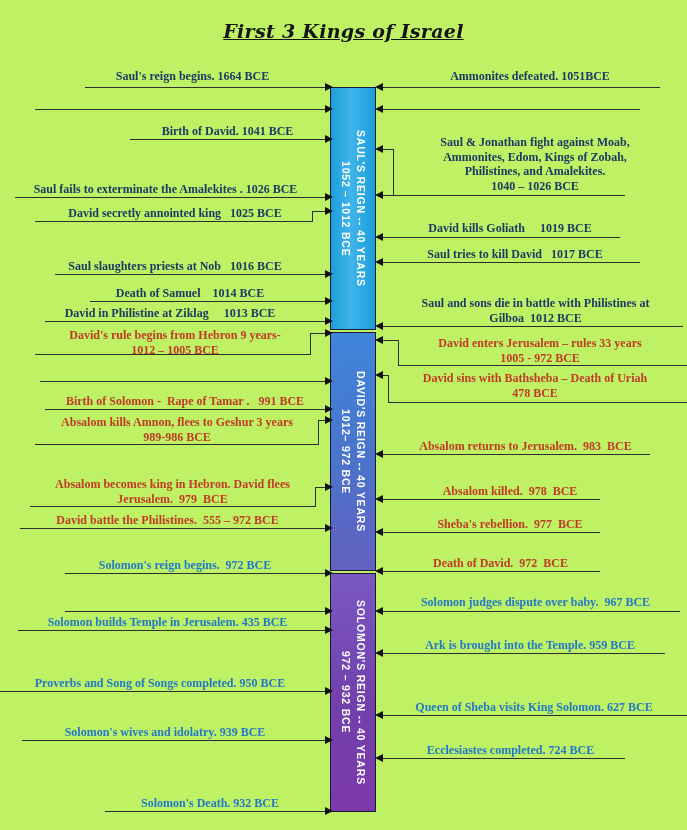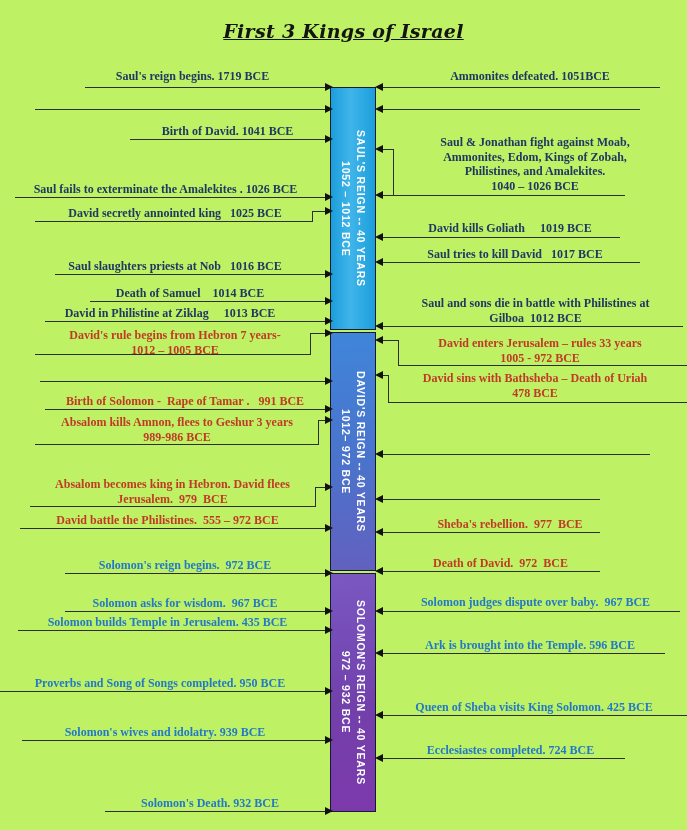--- a/index.html
+++ b/index.html
@@ -39,21 +39,21 @@
   </div>
   <div class="bar-seg seg-david">
     <div class="bar-label">DAVID'S  REIGN  --  40  YEARS
 1012– 972 BCE</div>
   </div>
   <div class="bar-seg seg-solomon">
     <div class="bar-label">SOLOMON'S  REIGN  --  40 YEARS
 972 – 932 BCE</div>
   </div>
 
-  <div class="evt navy" style="left:85px;top:69px;width:215px">Saul's reign begins. 1719 BCE</div>
+  <div class="evt navy" style="left:85px;top:69px;width:215px">Saul's reign begins. 1664 BCE</div>
   <div class="ln ar" style="left:85px;top:87px;width:245px"></div>
 
   <div class="ln ar" style="left:35px;top:109px;width:295px"></div>
 
   <div class="evt navy" style="left:120px;top:124px;width:215px">Birth of David. 1041 BCE</div>
   <div class="ln ar" style="left:130px;top:139px;width:200px"></div>
 
   <div class="evt navy" style="left:8px;top:182px;width:315px">Saul fails to exterminate the Amalekites . 1026 BCE</div>
   <div class="ln ar" style="left:15px;top:197px;width:315px"></div>
 
@@ -64,21 +64,21 @@
 
   <div class="evt navy" style="left:50px;top:259px;width:250px">Saul slaughters priests at Nob   1016 BCE</div>
   <div class="ln ar" style="left:55px;top:274px;width:275px"></div>
 
   <div class="evt navy" style="left:80px;top:286px;width:220px">Death of Samuel    1014 BCE</div>
   <div class="ln ar" style="left:90px;top:301px;width:240px"></div>
 
   <div class="evt navy" style="left:40px;top:306px;width:260px">David in Philistine at Ziklag     1013 BCE</div>
   <div class="ln ar" style="left:45px;top:321px;width:285px"></div>
 
-  <div class="evt red" style="left:30px;top:328px;width:290px">David's rule begins from Hebron 7 years-
+  <div class="evt red" style="left:30px;top:328px;width:290px">David's rule begins from Hebron 9 years-
 1012 – 1005 BCE</div>
   <div class="ln" style="left:35px;top:354px;width:275px"></div>
   <div class="vln" style="left:310px;top:333px;height:22px"></div>
   <div class="ln ar" style="left:310px;top:333px;width:20px"></div>
 
   <div class="ln ar" style="left:40px;top:381px;width:290px"></div>
 
   <div class="evt red" style="left:40px;top:394px;width:290px">Birth of Solomon -  Rape of Tamar .   991 BCE</div>
   <div class="ln ar" style="left:45px;top:409px;width:285px"></div>
 
@@ -93,21 +93,20 @@
   <div class="ln" style="left:30px;top:506px;width:285px"></div>
   <div class="vln" style="left:315px;top:487px;height:20px"></div>
   <div class="ln ar" style="left:315px;top:487px;width:15px"></div>
 
   <div class="evt red" style="left:15px;top:513px;width:305px">David battle the Philistines.  555 – 972 BCE</div>
   <div class="ln ar" style="left:20px;top:528px;width:310px"></div>
 
   <div class="evt blue" style="left:60px;top:558px;width:250px">Solomon's reign begins.  972 BCE</div>
   <div class="ln ar" style="left:65px;top:573px;width:265px"></div>
 
-  <div class="evt blue" style="left:60px;top:596px;width:250px">Solomon asks for wisdom.  967 BCE</div>
   <div class="ln ar" style="left:65px;top:611px;width:265px"></div>
 
   <div class="evt blue" style="left:10px;top:615px;width:315px">Solomon builds Temple in Jerusalem. 435 BCE</div>
   <div class="ln ar" style="left:18px;top:630px;width:312px"></div>
 
   <div class="evt blue" style="left:0px;top:676px;width:320px">Proverbs and Song of Songs completed. 950 BCE</div>
   <div class="ln ar" style="left:0px;top:691px;width:330px"></div>
 
   <div class="evt blue" style="left:15px;top:725px;width:300px">Solomon's wives and idolatry. 939 BCE</div>
   <div class="ln ar" style="left:22px;top:740px;width:308px"></div>
@@ -143,34 +142,36 @@
   <div class="ln" style="left:398px;top:365px;width:289px"></div>
   <div class="vln" style="left:398px;top:340px;height:25px"></div>
   <div class="ln al" style="left:378px;top:340px;width:20px"></div>
 
   <div class="evt red" style="left:390px;top:371px;width:290px">David sins with Bathsheba – Death of Uriah
 478 BCE</div>
   <div class="ln" style="left:388px;top:402px;width:299px"></div>
   <div class="vln" style="left:388px;top:375px;height:27px"></div>
   <div class="ln al" style="left:378px;top:375px;width:10px"></div>
 
+  <div class="evt red" style="left:383px;top:439px;width:285px">Absalom returns to Jerusalem.  983  BCE</div>
   <div class="ln al" style="left:378px;top:454px;width:272px"></div>
 
+  <div class="evt red" style="left:390px;top:484px;width:240px">Absalom killed.  978  BCE</div>
   <div class="ln al" style="left:378px;top:499px;width:222px"></div>
 
   <div class="evt red" style="left:390px;top:517px;width:240px">Sheba's rebellion.  977  BCE</div>
   <div class="ln al" style="left:378px;top:532px;width:222px"></div>
 
   <div class="evt red" style="left:383px;top:556px;width:235px">Death of David.  972  BCE</div>
   <div class="ln al" style="left:378px;top:571px;width:222px"></div>
 
   <div class="evt blue" style="left:388px;top:595px;width:295px">Solomon judges dispute over baby.  967 BCE</div>
   <div class="ln al" style="left:378px;top:611px;width:302px"></div>
 
-  <div class="evt blue" style="left:390px;top:638px;width:280px">Ark is brought into the Temple. 596 BCE</div>
+  <div class="evt blue" style="left:390px;top:638px;width:280px">Ark is brought into the Temple. 959 BCE</div>
   <div class="ln al" style="left:378px;top:653px;width:287px"></div>
 
-  <div class="evt blue" style="left:383px;top:700px;width:302px">Queen of Sheba visits King Solomon. 425 BCE</div>
+  <div class="evt blue" style="left:383px;top:700px;width:302px">Queen of Sheba visits King Solomon. 627 BCE</div>
   <div class="ln al" style="left:378px;top:715px;width:309px"></div>
 
   <div class="evt blue" style="left:383px;top:743px;width:255px">Ecclesiastes completed. 724 BCE</div>
   <div class="ln al" style="left:378px;top:758px;width:247px"></div>
 </div>
 
 </body></html>

